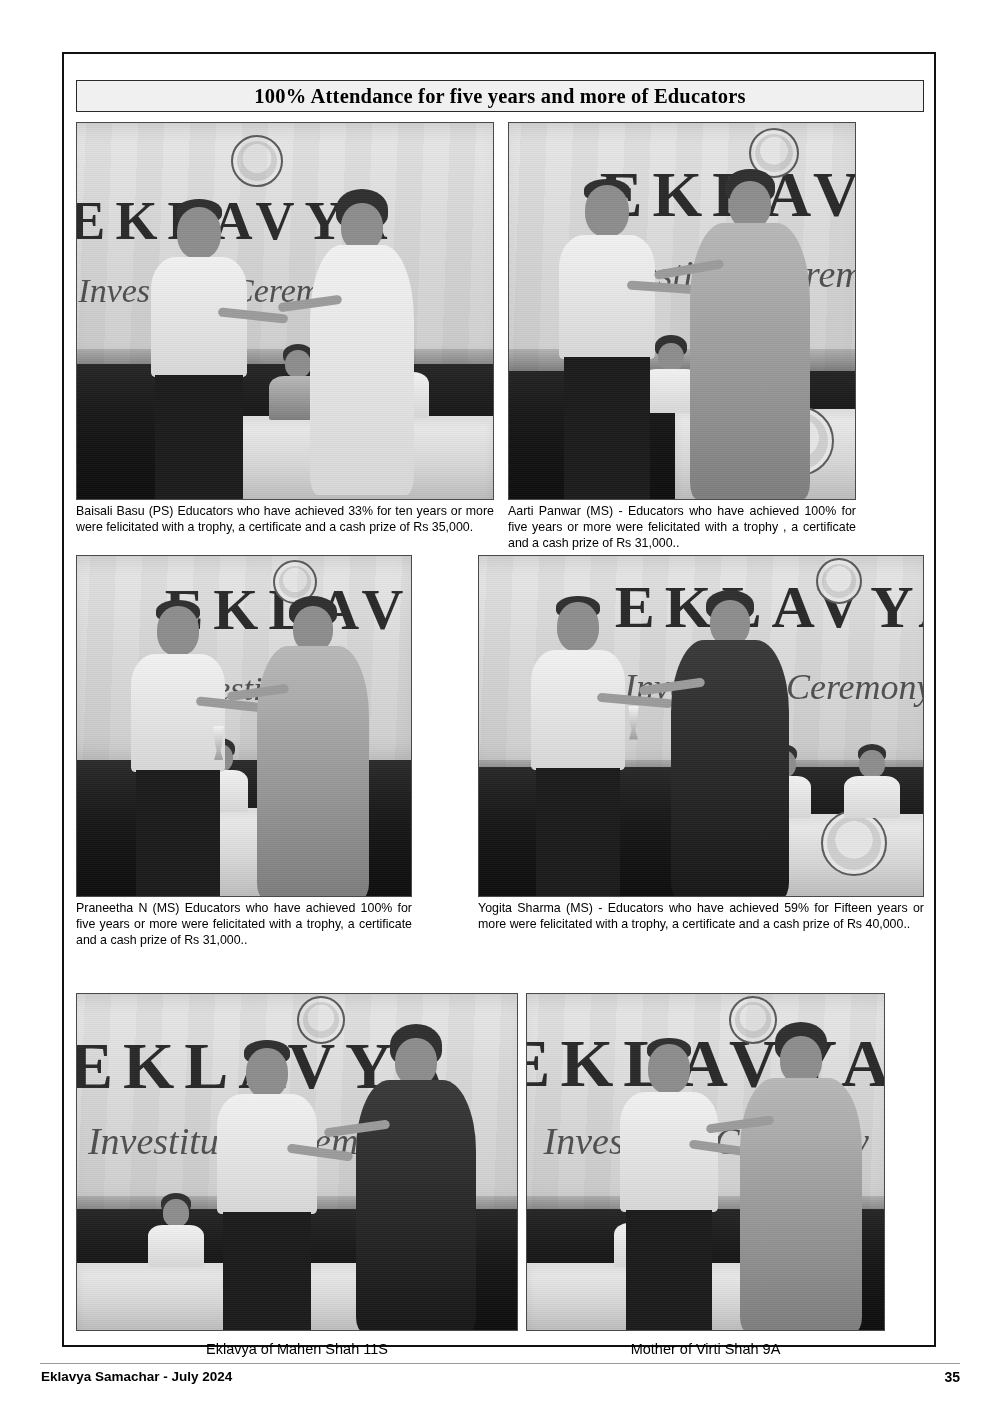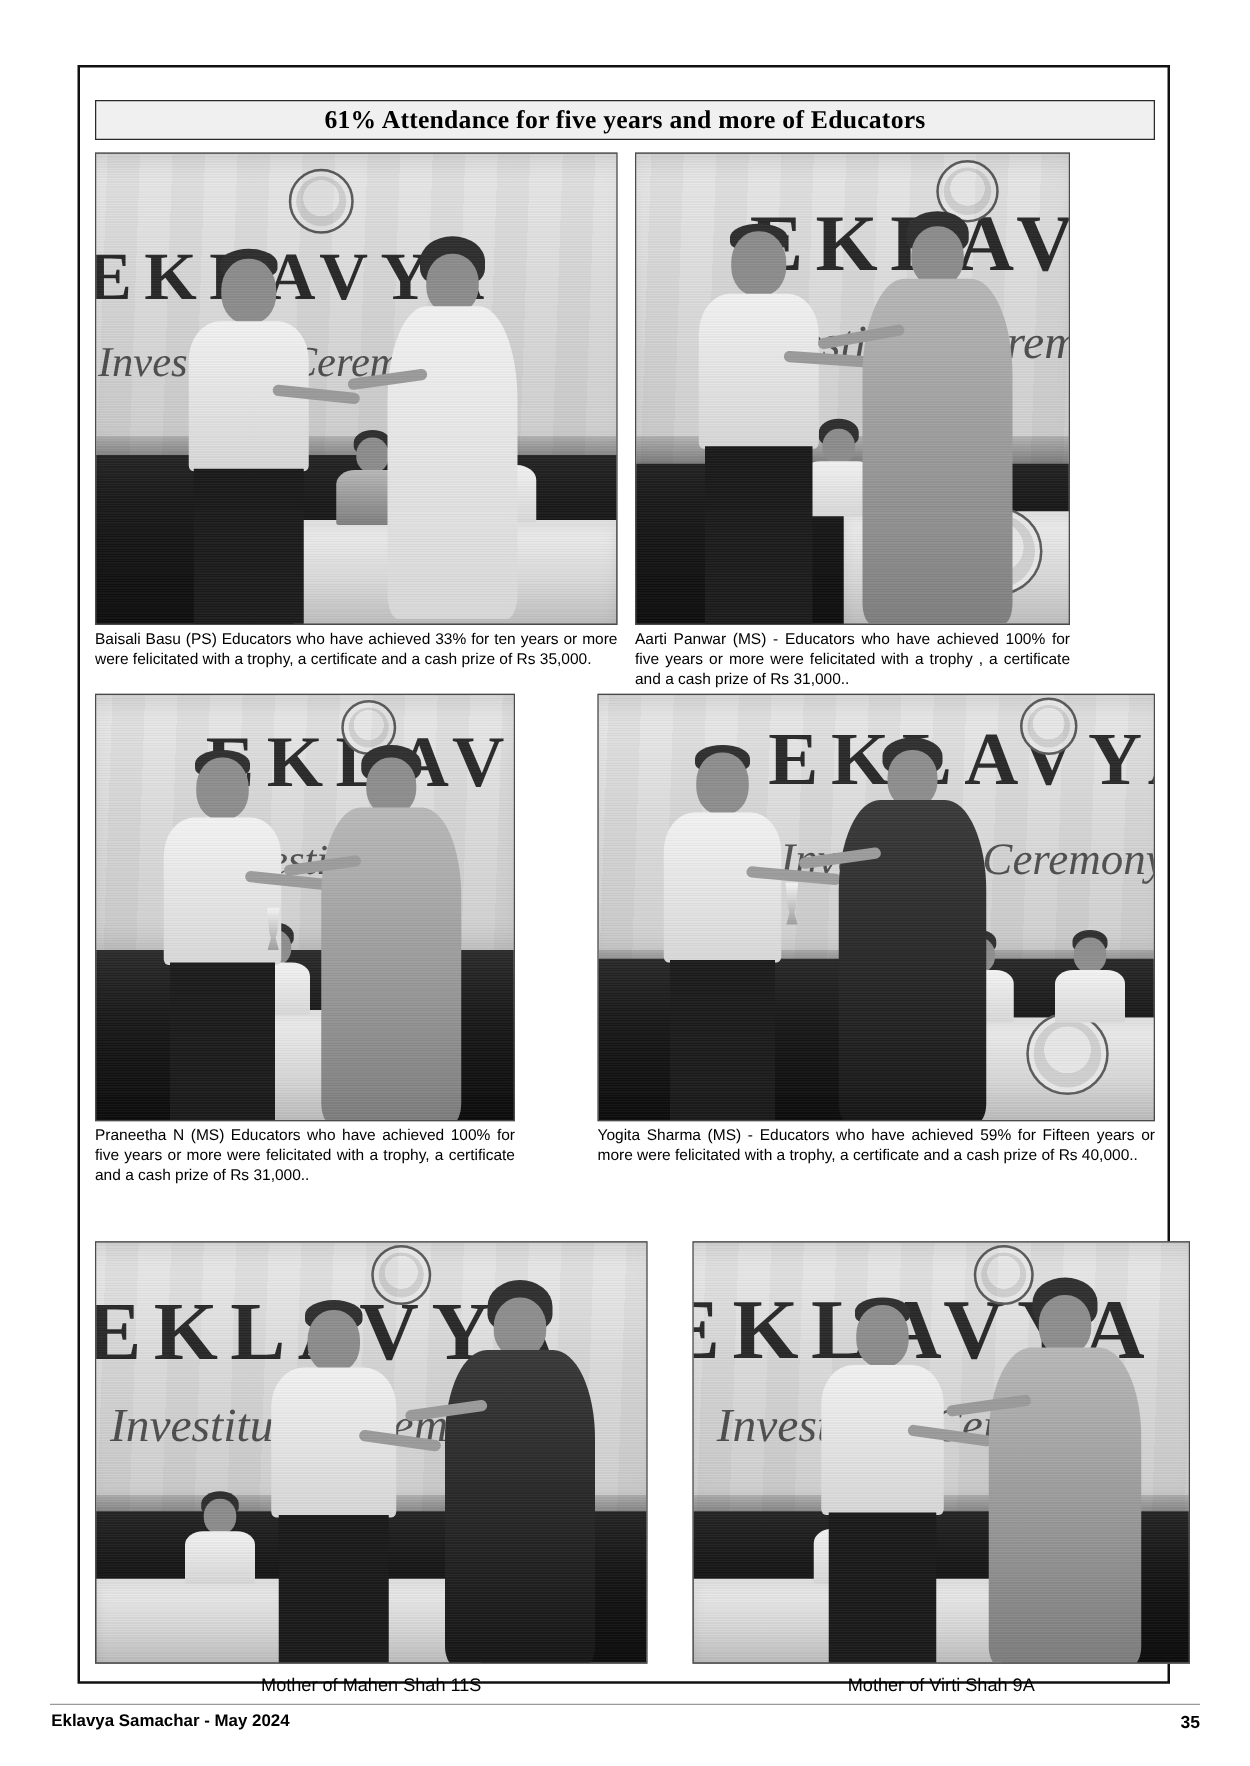--- a/index.html
+++ b/index.html
@@ -236,21 +236,21 @@
   }
 </style>
 </head>
 <body>
 
 <div class="page">
   <div class="page-frame"></div>
 
   <div class="inner">
 
-    <div class="section-bar" id="bar-attendance">61% Attendance for five years and more of Educators</div>
+    <div class="section-bar" id="bar-attendance">100% Attendance for five years and more of Educators</div>
 
     <div class="photo-block" style="left:6px; top:62px; width:418px;">
       <div class="photo" style="height:378px;">
         <div class="stage"></div>
         <div class="banner" style="top:0%; height:64%;">
           <div class="bannertext" style="left:2%; top:28%; font-size:54px;">EKLAVYA</div>
           <div class="bannerscript" style="left:4%; top:62%; font-size:34px;">Investiture Ceremony</div>
           <div class="seal" style="left:38%; top:5%; width:48px; height:48px;"></div>
         </div>
         <div class="darkband"></div>
@@ -423,24 +423,24 @@
           <div class="p-arm" style="left:78px; top:108px; width:66px; transform:rotate(8deg);"></div>
         </div>
         <div class="person" style="left:62%; bottom:0; width:132px; height:306px;">
           <div class="p-hair" style="top:0; width:52px; height:42px;"></div>
           <div class="p-head" style="top:14px; width:42px; height:48px;"></div>
           <div class="p-body p-dark" style="top:56px; width:120px; height:252px; border-radius:28% 28% 6% 6%;"></div>
           <div class="p-arm" style="left:-26px; top:100px; width:66px; transform:rotate(-8deg);"></div>
         </div>
         <div class="grain"></div>
       </div>
-      <div class="caption center">Mother of  Mahen Shah 11S</div>
-    </div>
-
-    <div class="photo-block" style="left:456px; top:933px; width:398px;margin-left:28px;">
+      <div class="caption center">Eklavya of  Mahen Shah 11S</div>
+    </div>
+
+    <div class="photo-block" style="left:456px; top:933px; width:359px;">
       <div class="photo" style="height:338px;">
         <div class="stage"></div>
         <div class="banner" style="top:0%; height:64%;">
           <div class="bannertext" style="left:-2%; top:14%; font-size:68px;">EKLAVYA</div>
           <div class="bannerscript" style="left:8%; top:58%; font-size:38px;">Investiture Ceremony</div>
           <div class="seal" style="left:56%; top:1%; width:44px; height:44px;"></div>
         </div>
         <div class="darkband"></div>
         <div class="table-cloth" style="left:0%; width:62%; height:20%;"></div>
         <div class="person" style="left:24%; bottom:20%; width:60px; height:72px;">
@@ -462,15 +462,15 @@
           <div class="p-arm" style="left:-28px; top:98px; width:68px; transform:rotate(-8deg);"></div>
         </div>
         <div class="grain"></div>
       </div>
       <div class="caption center">Mother of Virti Shah 9A</div>
     </div>
 
   </div>
 
   <div class="footer-line"></div>
-  <div id="footer-left">Eklavya Samachar - May 2024</div>
+  <div id="footer-left">Eklavya Samachar - July 2024</div>
   <div id="footer-right">35</div>
 </div>
 
 </body></html>

